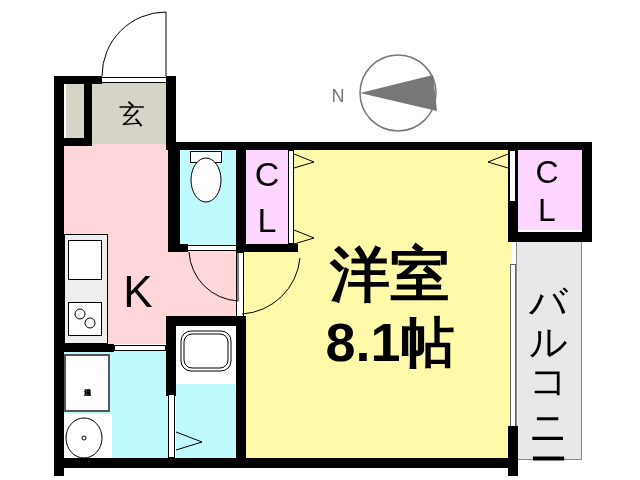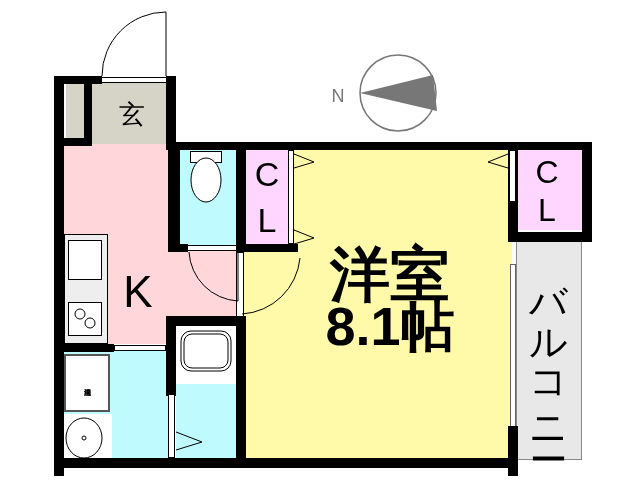--- a/index.html
+++ b/index.html
@@ -112,14 +112,14 @@
   <circle cx="20" cy="24" r="2" fill="none" stroke="#000"></circle>
 </svg>
 
 <div class="lbl" style="left:110px;top:96px;width:44px;height:36px;font-size:26px;">玄</div>
 <div class="lbl" style="left:110px;top:264px;width:56px;height:56px;font-size:44px;">K</div>
 <div class="lbl" style="left:248px;top:154px;width:38px;height:40px;font-size:34px;">C</div>
 <div class="lbl" style="left:248px;top:200px;width:38px;height:40px;font-size:34px;">L</div>
 <div class="lbl" style="left:522px;top:154px;width:50px;height:36px;font-size:32px;">C</div>
 <div class="lbl" style="left:522px;top:192px;width:50px;height:36px;font-size:32px;">L</div>
 <div class="lbl" style="left:300px;top:240px;width:180px;height:70px;font-size:60px;font-weight:bold;">洋室</div>
-<div class="lbl" style="left:300px;top:294px;width:180px;height:66px;font-size:54px;font-weight:bold;">8.1帖</div>
+<div class="lbl" style="left:300px;top:310px;width:180px;height:66px;font-size:54px;font-weight:bold;">8.1帖</div>
 <div class="lbl" style="left:520px;top:248px;width:56px;height:204px;font-size:38px;writing-mode:vertical-rl;letter-spacing:2px;">バルコニー</div>
 
 </body></html>

